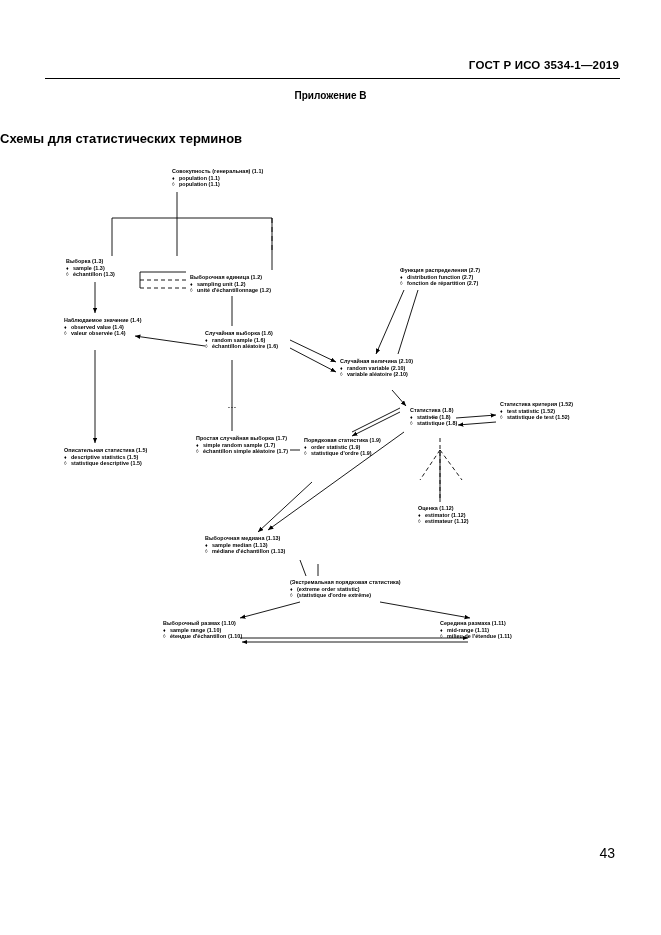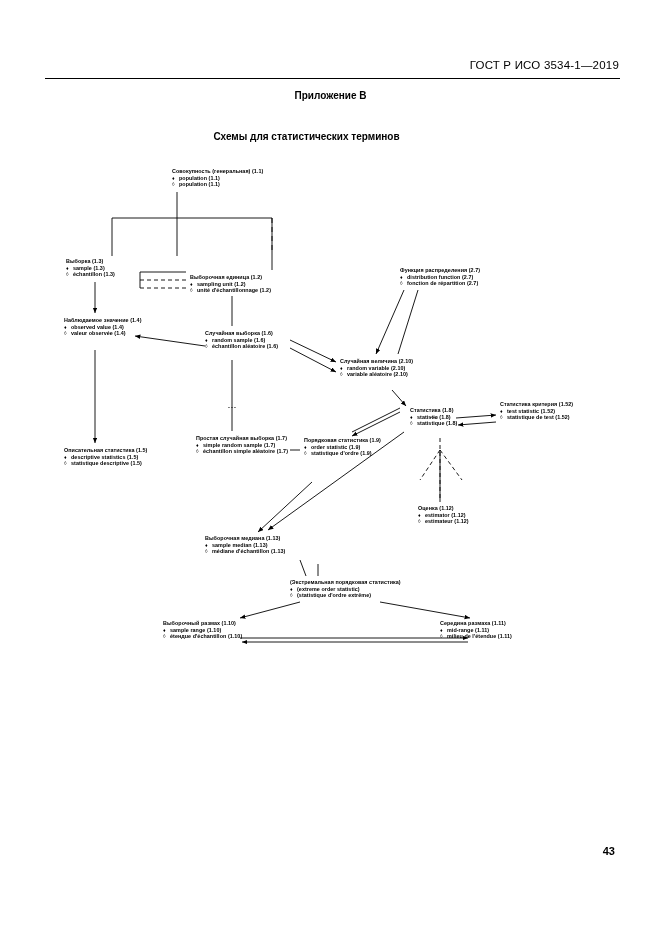--- a/index.html
+++ b/index.html
@@ -11,38 +11,38 @@
     position:relative;
     overflow:hidden;
   }
   .page{position:absolute;left:0;top:0;width:661px;height:935px;}
 
   .header-rule{
     position:absolute;left:45px;top:78px;width:575px;height:1px;background:#000;
   }
   .doc-code{
     position:absolute;right:42px;top:59px;
-    font-size:11.5px;font-weight:normal;letter-spacing:.2px;
+    font-size:11.5px;font-weight:bold;letter-spacing:.2px;
     white-space:nowrap;
   }
   .annex{
     position:absolute;top:89px;left:0;width:661px;text-align:center;
     font-size:10px;font-weight:bold;
   }
   .annex div{line-height:13px;}
   .chart-title{
-    position:absolute;top:131px;left:0;width:613px;text-align:center;
-    font-size:10px;font-weight:bold;
+    position:absolute;top:131px;left:0;width:613px;
+    font-size:13px;font-weight:bold;
   }
   .caption{
     position:absolute;top:676px;left:0;width:661px;text-align:center;
     font-size:9px;
   }
   .folio{
-    position:absolute;right:46px;top:845px;font-size:11px;font-weight:bold;
+    position:absolute;right:46px;top:845px;font-size:14px;font-weight:normal;
   }
 
   
   .diagram{position:absolute;left:0;top:150px;width:661px;height:520px;}
   .svg-layer{position:absolute;left:0;top:0;width:661px;height:520px;}
 
   .node{
     position:absolute;
     font-size:5.4px;
     font-weight:bold;

